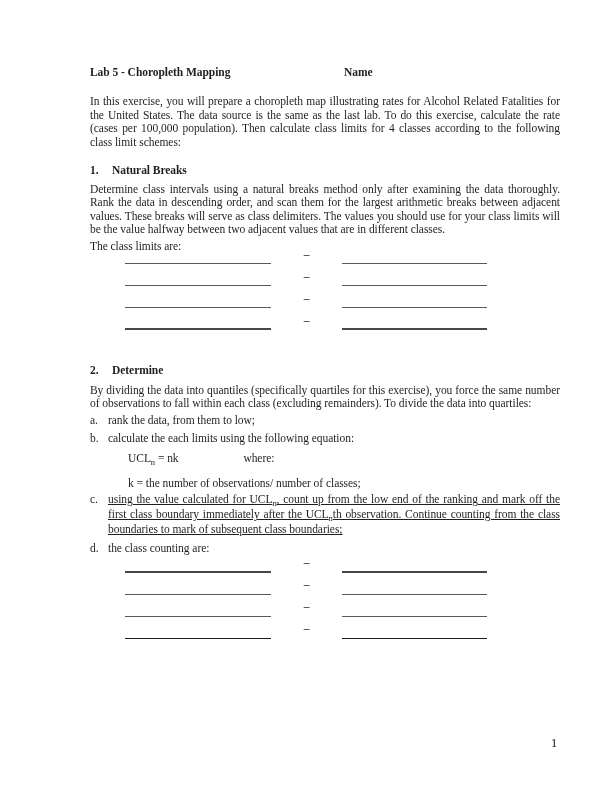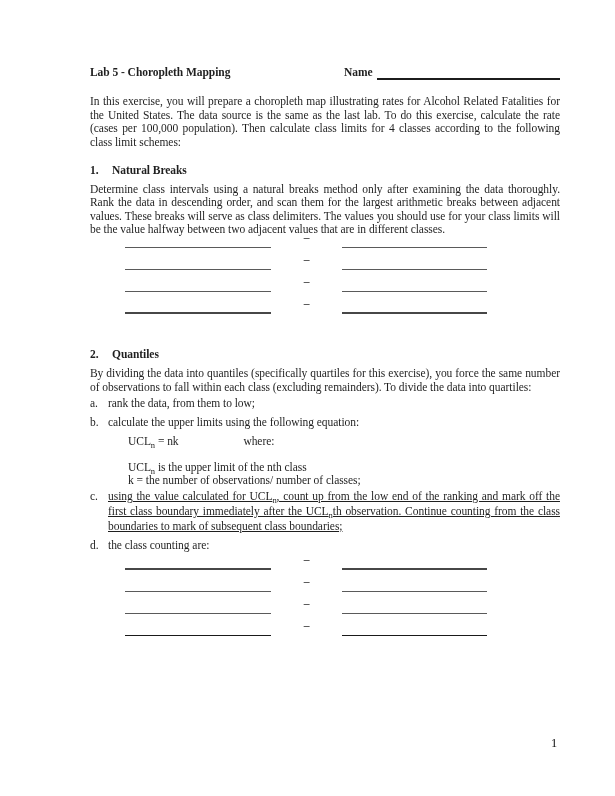--- a/index.html
+++ b/index.html
@@ -23,21 +23,22 @@
     width: 470px;
   }
   .header { position: relative; height: 14px; }
   .doc-title { font-weight: bold; }
   .name-field {
     position: absolute;
     left: 254px;
     top: 0;
     width: 216px;
     display: flex;
-    align-items: center;
+    align-items: flex-start;
+    flex-direction: column;
   }
   .name-label { font-weight: bold; margin-right: 4px; }
   .name-line { flex: 1; border-bottom: 2px solid #1c1c1c; height: 12px; }
 
   .intro { margin: 15px 0 0 0; text-align: justify; }
 
   .sec-heading { margin-top: 15px; display: flex; font-weight: bold; }
   .sec-num { width: 22px; flex: 0 0 22px; }
 
   .body-par { margin: 5px 0 0 0; text-align: justify; }
@@ -105,20 +106,21 @@
 
     <p class="intro">In this exercise, you will prepare a choropleth map illustrating rates for Alcohol Related Fatalities for the United States.  The data source is the same as the last lab.  To do this exercise, calculate the rate (cases per 100,000 population). Then calculate class limits for 4 classes according to the following class limit schemes:</p>
 
     <div class="sec-heading">
       <span class="sec-num">1.</span>
       <span>Natural Breaks</span>
     </div>
 
     <p class="body-par">Determine class intervals using a natural breaks method only after examining the data thoroughly.  Rank the data in descending order, and scan them for the largest arithmetic breaks between adjacent values.  These breaks will serve as class delimiters.  The values you should use for your class limits will be the value halfway between two adjacent values that are in different classes.</p>
 
+    <p class="prompt">The class limits are:</p>
 
     <div class="answer-group">
       <div class="answer-row first-short">
         <span class="blank left"></span>
         <span class="dash-cell">–</span>
         <span class="blank right"></span>
       </div>
       <div class="answer-row">
         <span class="blank left"></span>
         <span class="dash-cell">–</span>
@@ -131,42 +133,41 @@
       </div>
       <div class="answer-row row-thick">
         <span class="blank left"></span>
         <span class="dash-cell">–</span>
         <span class="blank right"></span>
       </div>
     </div>
 
     <div class="sec-heading sec2">
       <span class="sec-num">2.</span>
-      <span>Quantiles</span>
+      <span>Determine</span>
     </div>
 
     <p class="body-par sec2-body">By dividing the data into quantiles (specifically quartiles for this exercise), you force the same number of observations to fall within each class (excluding remainders).  To divide the data into quartiles:</p>
 
     <div class="list-item li-a">
       <span class="marker">a.</span>
       <span class="li-text">rank the data, from them to low;</span>
     </div>
 
     <div class="list-item">
       <span class="marker">b.</span>
-      <span class="li-text">calculate the upper limits using the following equation:</span>
+      <span class="li-text">calculate the each limits using the following equation:</span>
     </div>
 
     <div class="equation-row">
       <span><span>UCL</span><sub>n</sub><span> = nk</span></span>
       <span class="eq-where">where:</span>
     </div>
 
     <div class="definitions">
-      <div class="def-line"><span>UCL</span><sub>n</sub><span> is the upper limit of the nth class</span></div>
       <div class="def-line">k = the number of observations/ number of classes;</div>
     </div>
 
     <div class="list-item justified li-c">
       <span class="marker">c.</span>
       <span class="li-text"><span>using the value calculated for UCL</span><sub>n</sub><span>, count up from the low end of the ranking and mark off the first class boundary immediately after the UCL</span><sub>n</sub><span>th observation.  Continue counting from the class boundaries to mark of subsequent class boundaries;</span></span>
     </div>
 
     <div class="list-item li-d">
       <span class="marker">d.</span>

